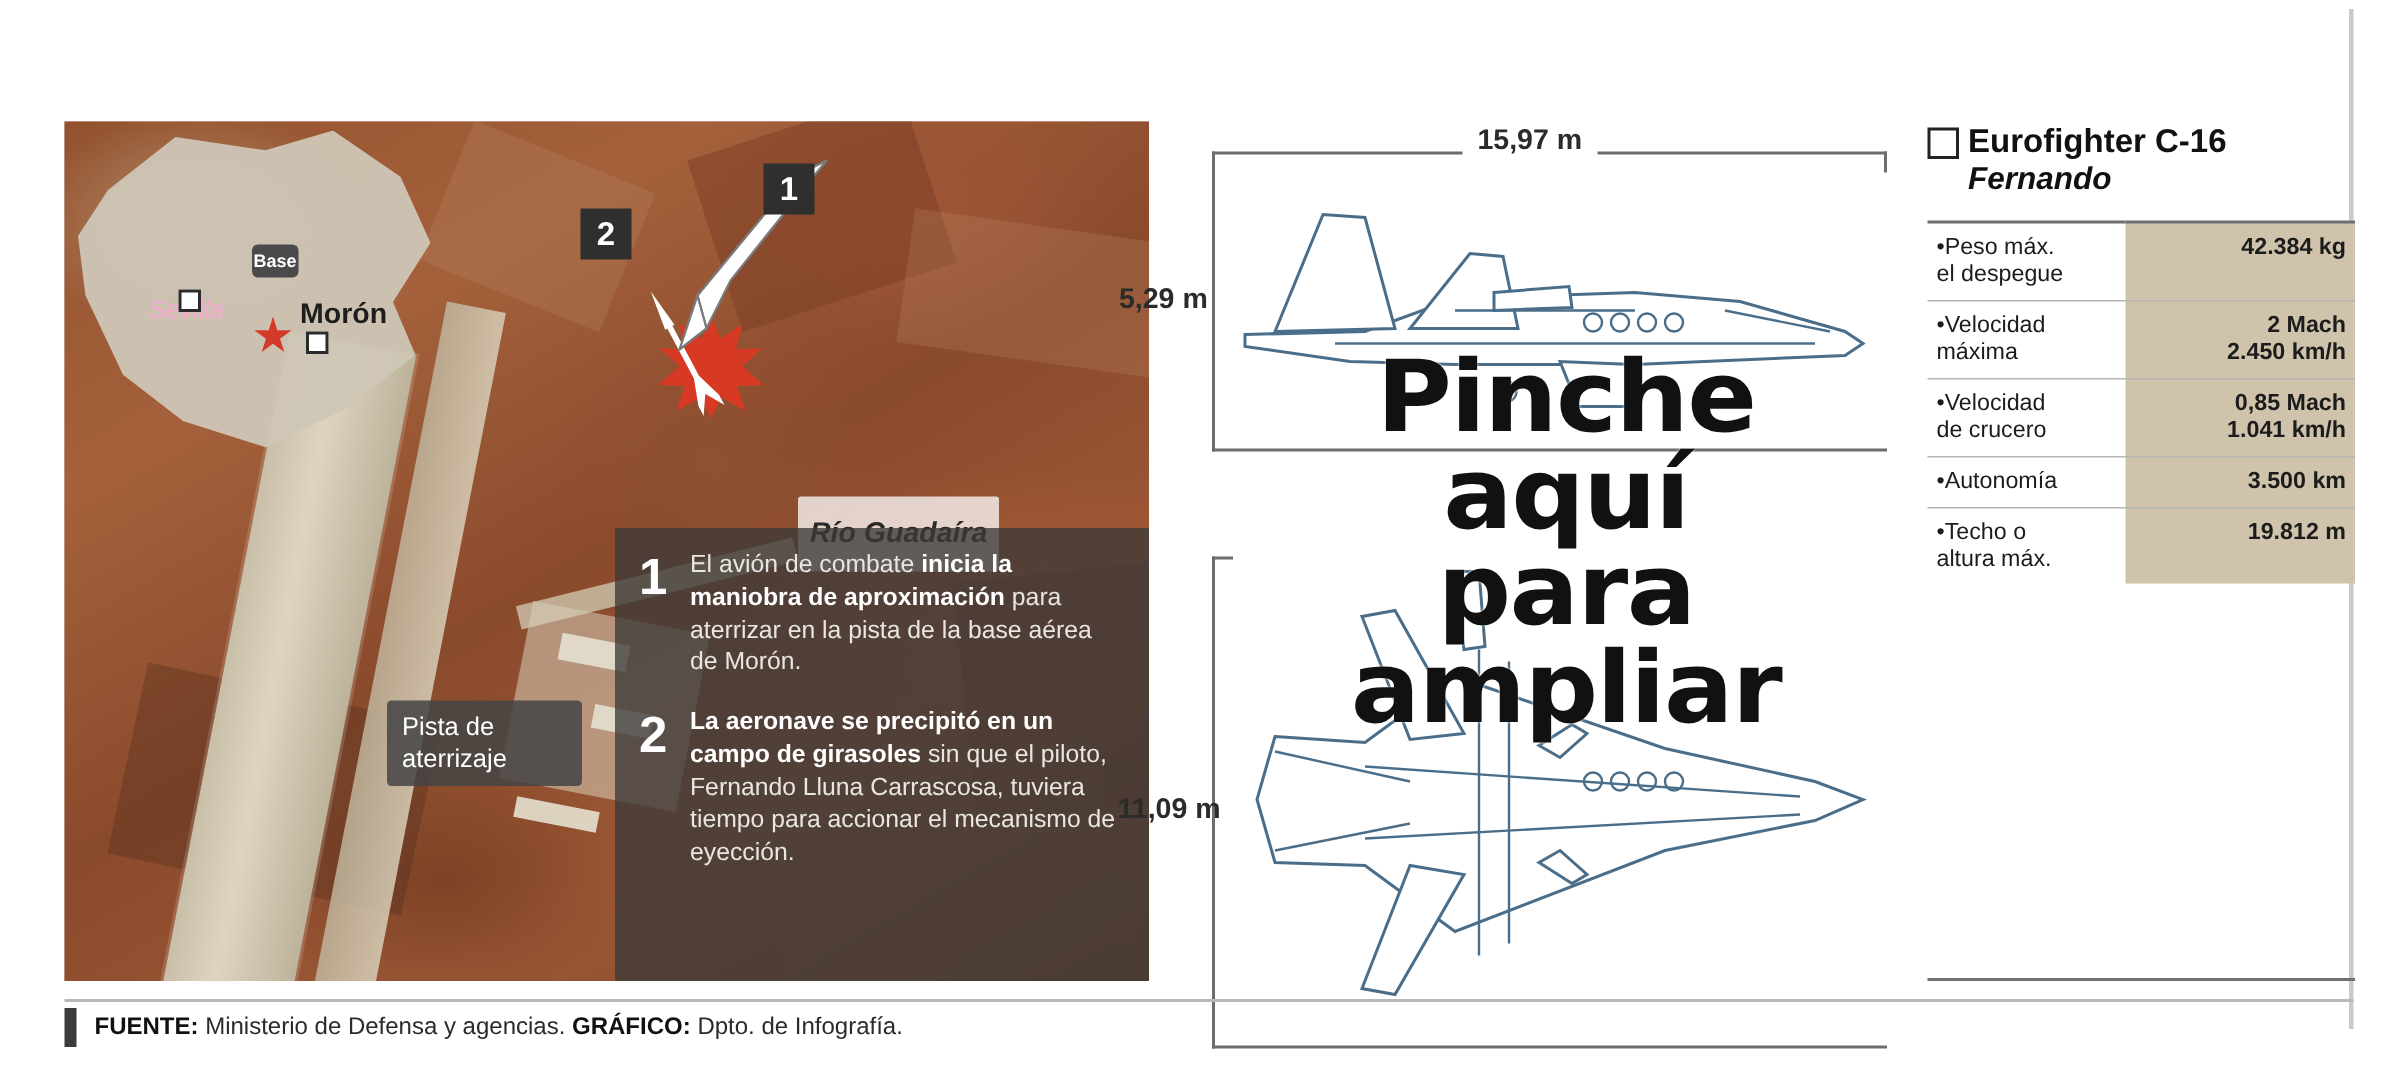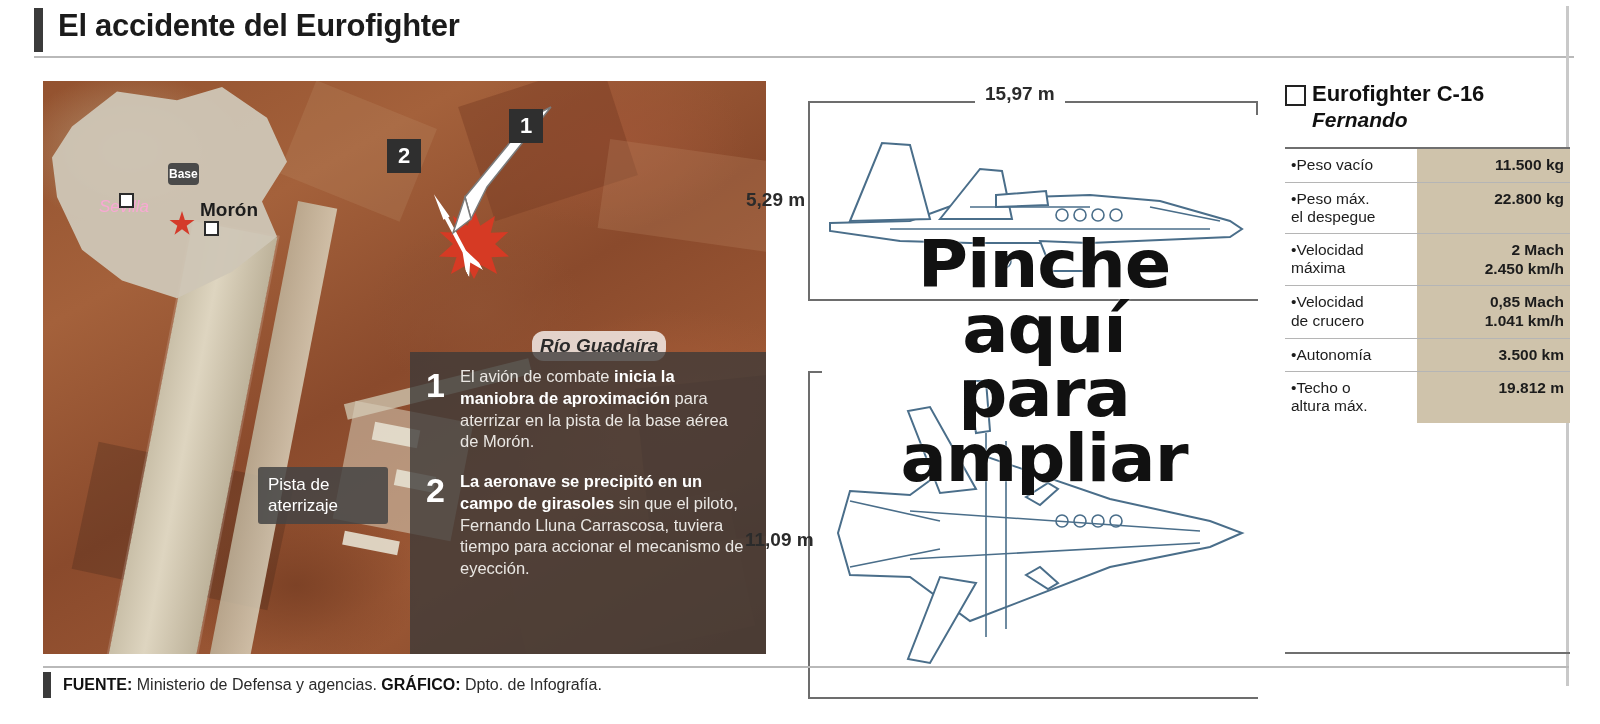--- a/index.html
+++ b/index.html
@@ -105,21 +105,21 @@
     position:absolute; left:153px; top:112px; font-size:19px; font-weight:bold; color:#1d1d1d;
   }
   .star-moron{
     position:absolute; left:122px; top:124px; width:26px; height:26px; background:#d43a2a;
     clip-path:polygon(50% 0%,61% 35%,98% 35%,68% 57%,79% 91%,50% 70%,21% 91%,32% 57%,2% 35%,39% 35%);
   }
 
   .rio{
     position:absolute; left:489px; top:250px; font-size:19px; font-style:italic;
     font-weight:bold; color:#2a2a2a; background:rgba(255,255,255,0.75);
-    padding:4px 8px; border-radius:12px;
+    padding:14px 8px; border-radius:2px;
   }
   .pista-box{
     position:absolute; left:215px; top:386px; width:110px;
     background:rgba(68,68,68,0.85); color:#fff; font-size:17px; line-height:1.25;
     padding:7px 10px; border-radius:3px;
   }
 
   
   .burst{
     position:absolute; left:396px; top:128px; width:70px; height:70px; background:#d63a24;
@@ -211,25 +211,20 @@
   .footer-text{
     position:absolute; left:20px; top:10px; font-size:16px; color:#2b2b2b;
   }
   .footer-text b{color:#111;}
 </style>
 </head>
 <body>
 
 <div class="infographic">
 
-  <div class="header">
-    <div class="header-bar"></div>
-    <div class="header-title">El accidente del Eurofighter</div>
-    <div class="header-rule"></div>
-  </div>
   <div class="right-edge"></div>
 
   <div class="map">
     <div class="map-bg"></div>
     <div class="map-field f1"></div>
     <div class="map-field f2"></div>
     <div class="map-field f3"></div>
     <div class="map-field f4"></div>
     <div class="map-field f5"></div>
     <div class="map-field f6"></div>
@@ -344,26 +339,22 @@
 
   <div class="specs">
     <div class="spec-title">
       <div class="spec-check"></div>
       <div class="spec-name">Eurofighter C-16</div>
       <div class="spec-sub">Fernando</div>
     </div>
     <table class="spec-table">
       <tbody>
         <tr>
-          <td class="k">•Peso vacío</td>
-          <td class="v">11.500 kg</td>
-        </tr>
-        <tr>
           <td class="k">•Peso máx.<br>el despegue</td>
-          <td class="v">22.800 kg</td>
+          <td class="v">42.384 kg</td>
         </tr>
         <tr>
           <td class="k">•Velocidad<br>máxima</td>
           <td class="v">2 Mach<br>2.450 km/h</td>
         </tr>
         <tr>
           <td class="k">•Velocidad<br>de crucero</td>
           <td class="v">0,85 Mach<br>1.041 km/h</td>
         </tr>
         <tr>

